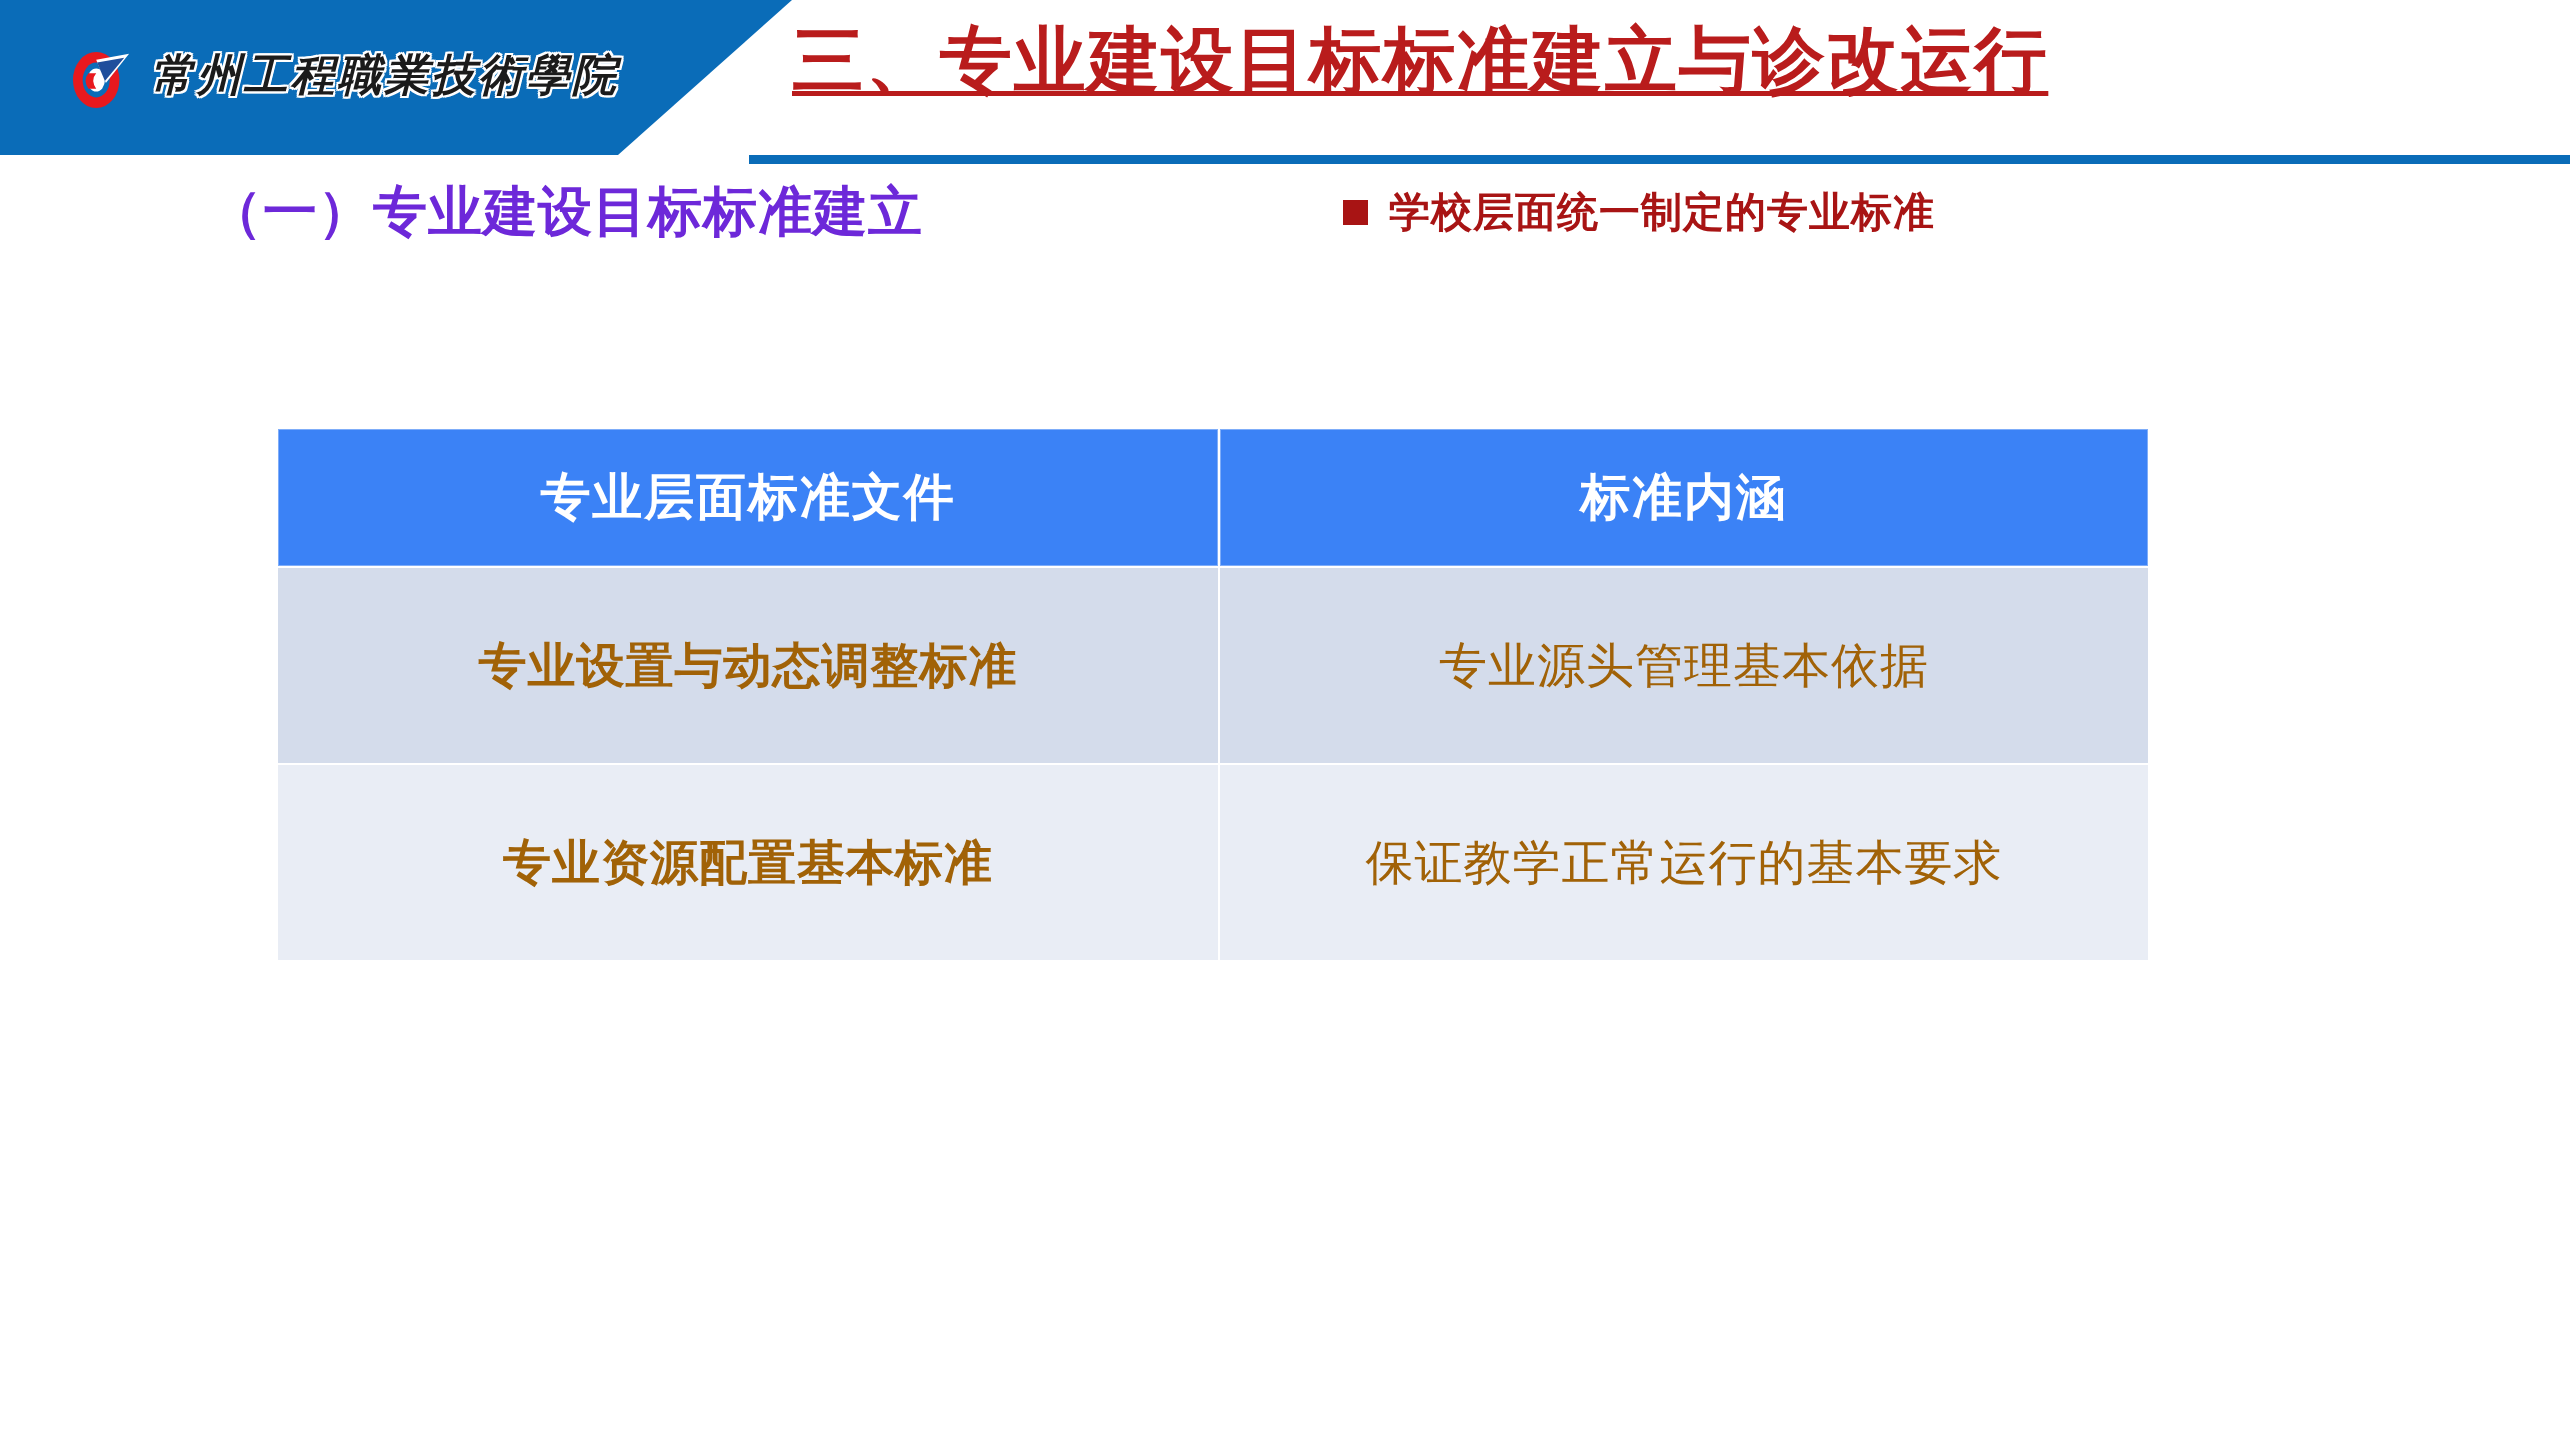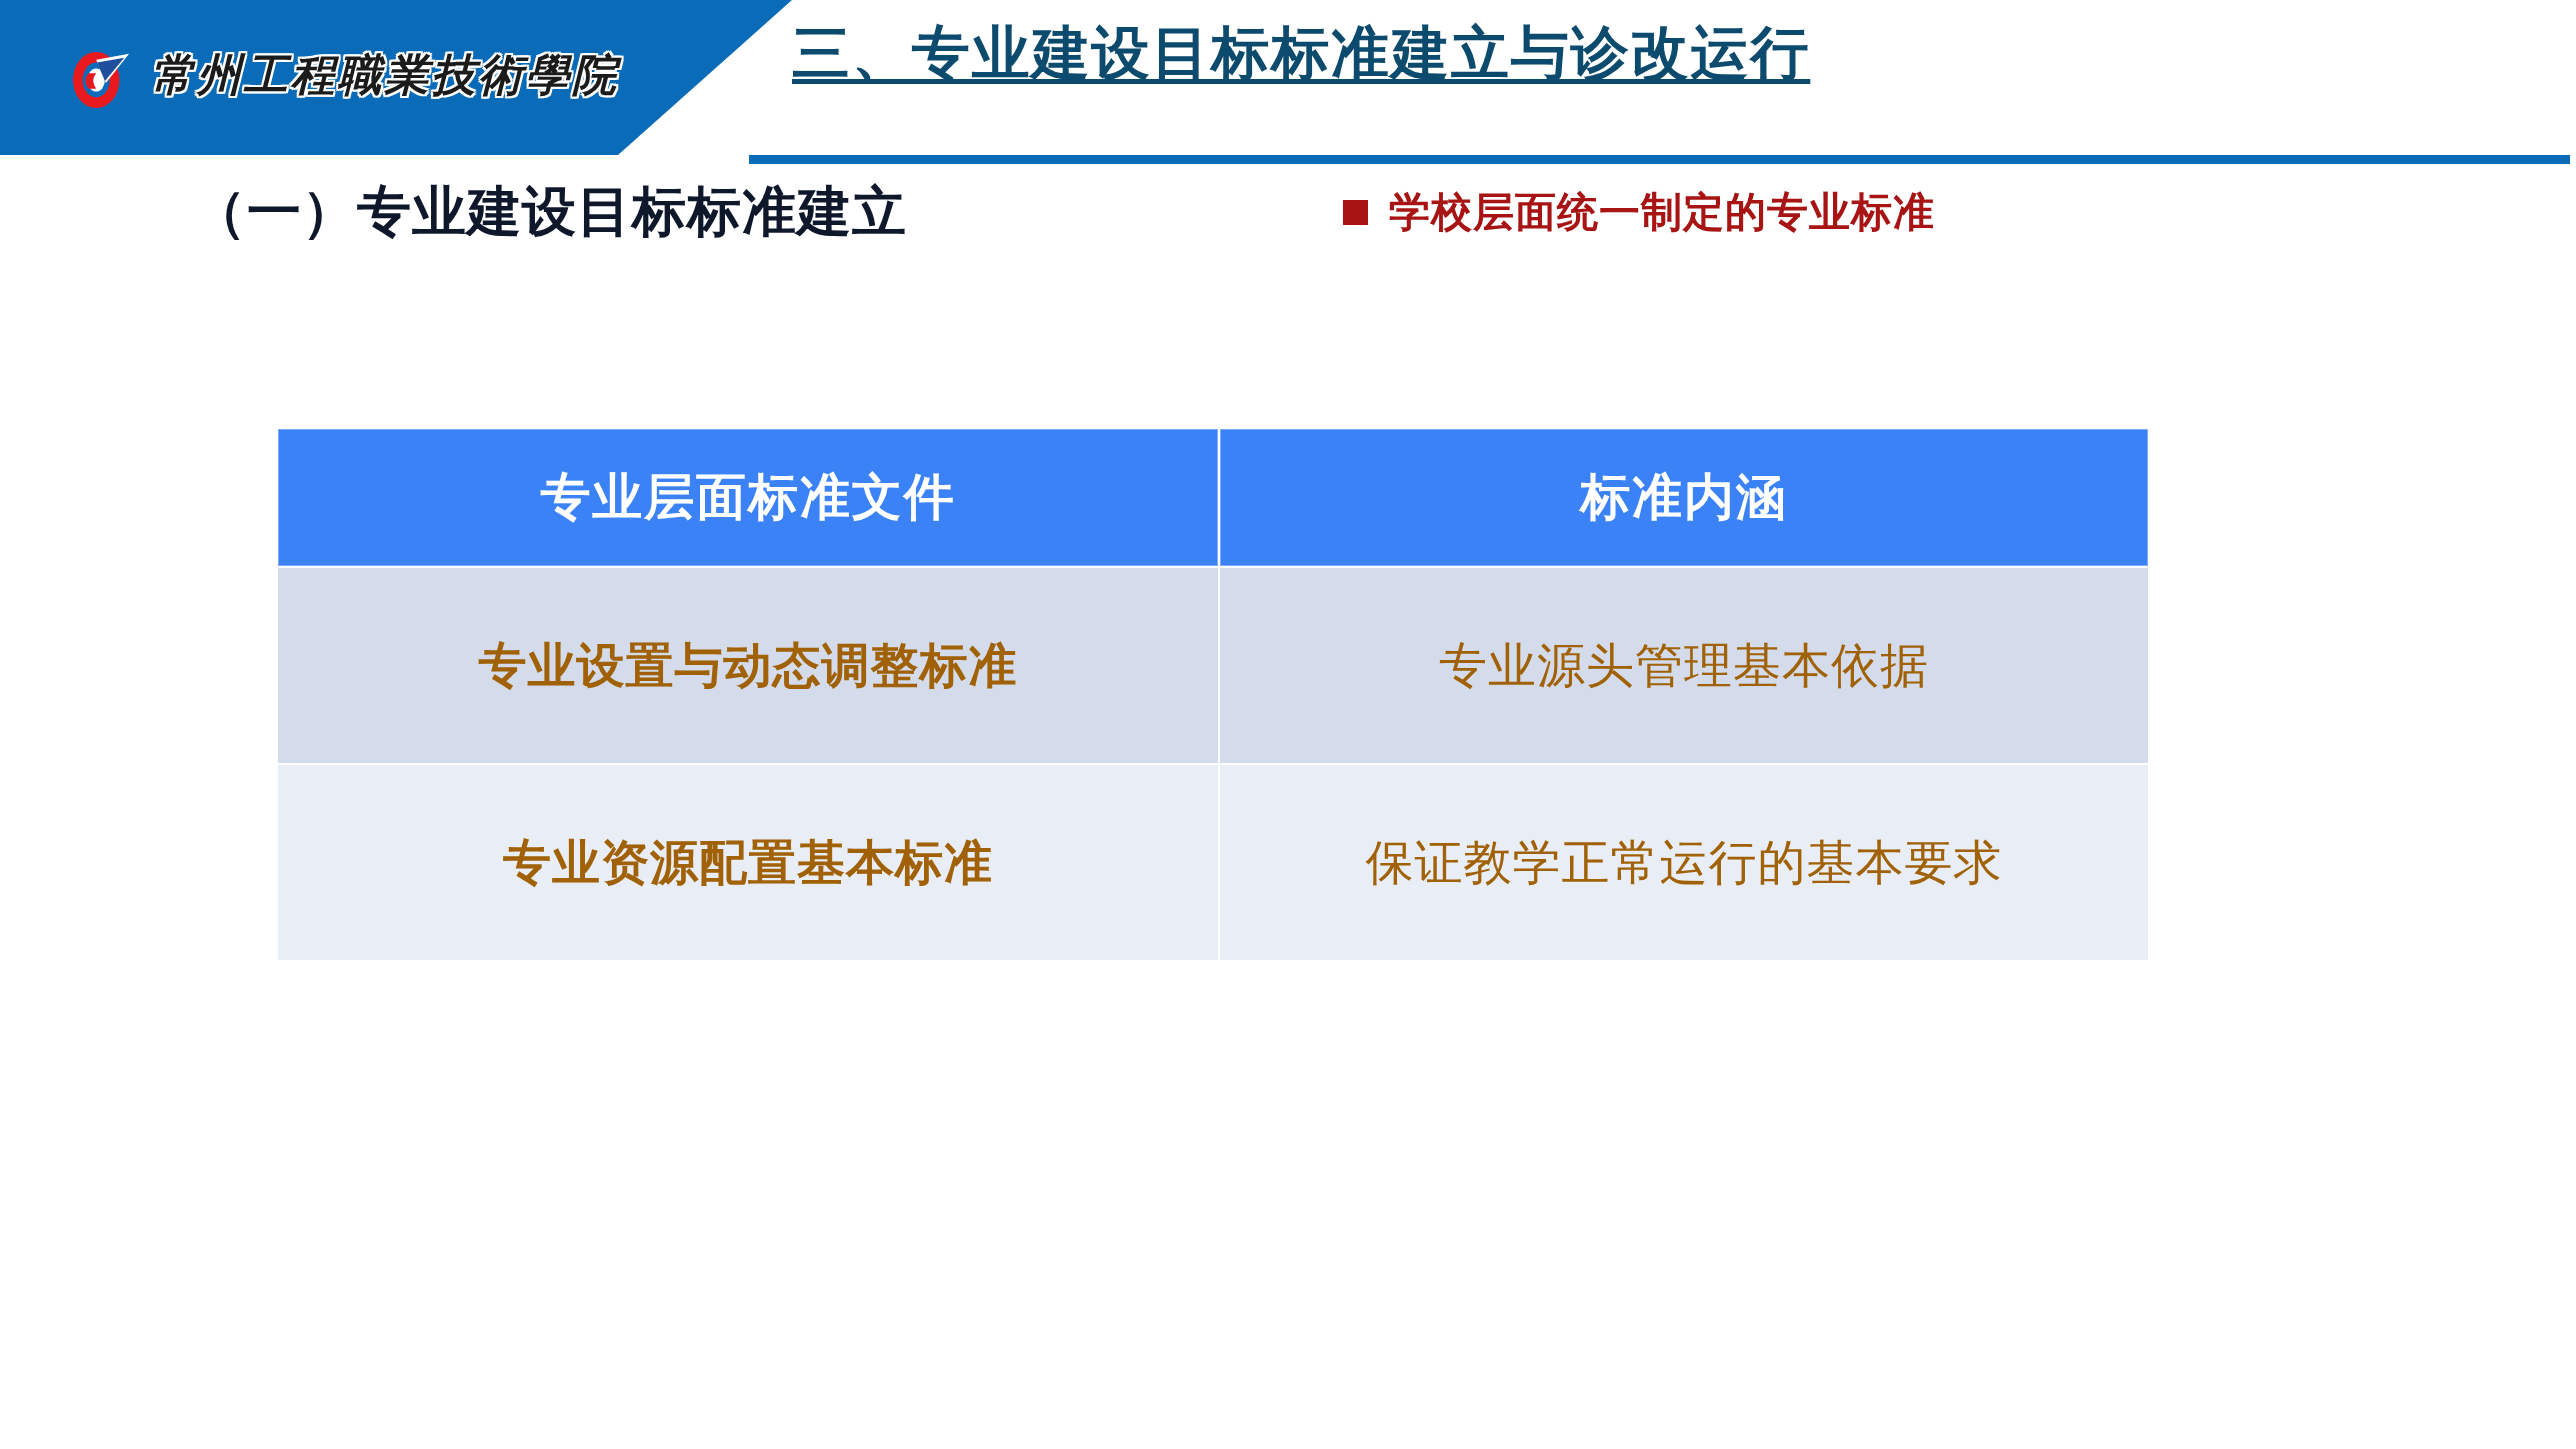--- a/index.html
+++ b/index.html
@@ -56,23 +56,23 @@
        0   -1.9px 0 #ffffff,  0    1.9px 0 #ffffff,
       -1.9px  0   0 #ffffff,  1.9px  0   0 #ffffff;
   }
 
   
   .slide-title {
     position: absolute;
     left: 792px;
     top: 21px;
     width: 1739px;
-    font-size: 58px;
-    font-weight: 700;
-    color: #0c4a6e;
+    font-size: 72px;
+    font-weight: 700;
+    color: #b91c1c;
     letter-spacing: 1.9px;
     white-space: nowrap;
     line-height: 1.1;
     z-index: 1;
   }
   .slide-title u {
     text-decoration: underline;
     text-decoration-thickness: 4.8px;
     text-underline-offset: 5.8px;
   }
@@ -83,25 +83,25 @@
     top: 155px;
     width: 1821px;
     height: 8.7px;
     background: #0A6CB8;
     z-index: 1;
   }
 
   
   .sub-left {
     position: absolute;
-    left: 192px;
+    left: 208px;
     top: 176px;
     font-size: 54px;
     font-weight: 700;
-    color: #0f172a;
+    color: #6d28d9;
     letter-spacing: 1px;
     white-space: nowrap;
   }
   .sub-right {
     position: absolute;
     left: 1343px;
     top: 185px;
     display: flex;
     align-items: center;
     gap: 21px;

